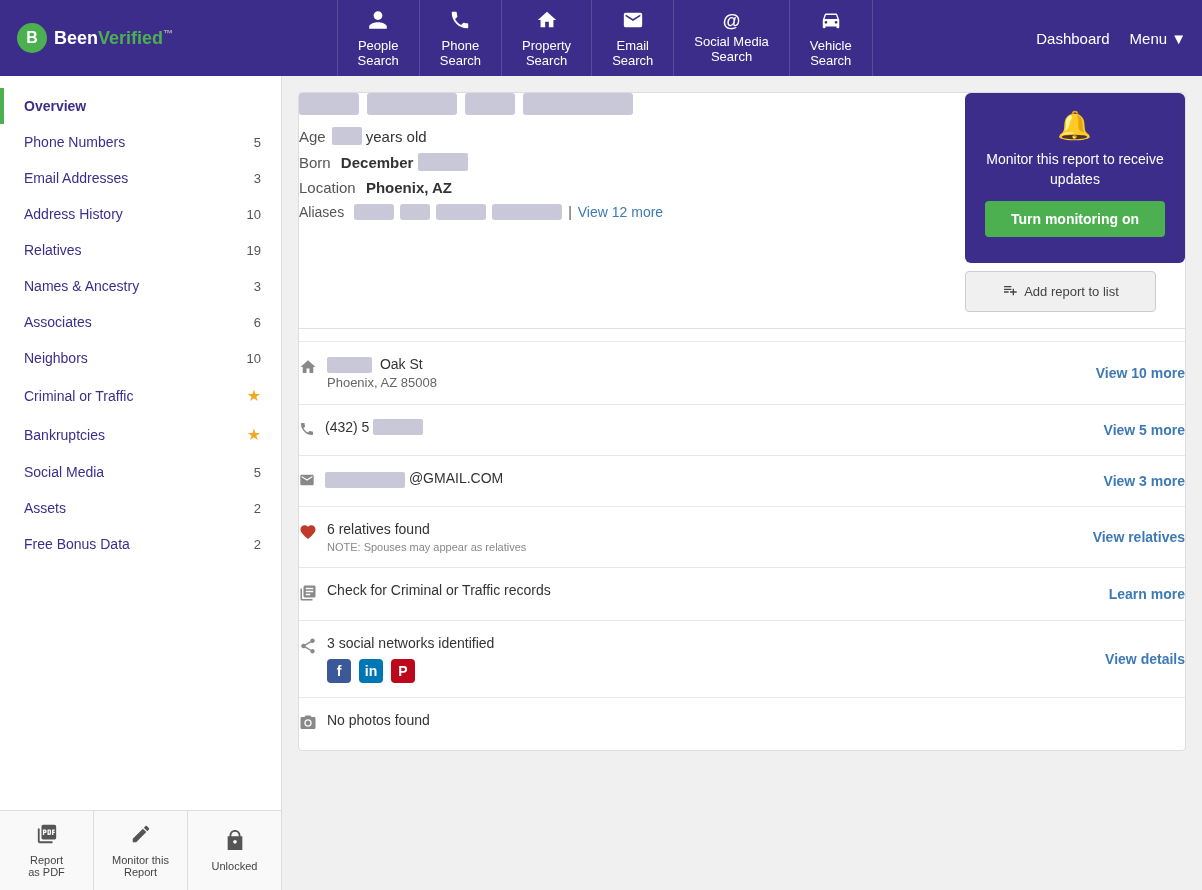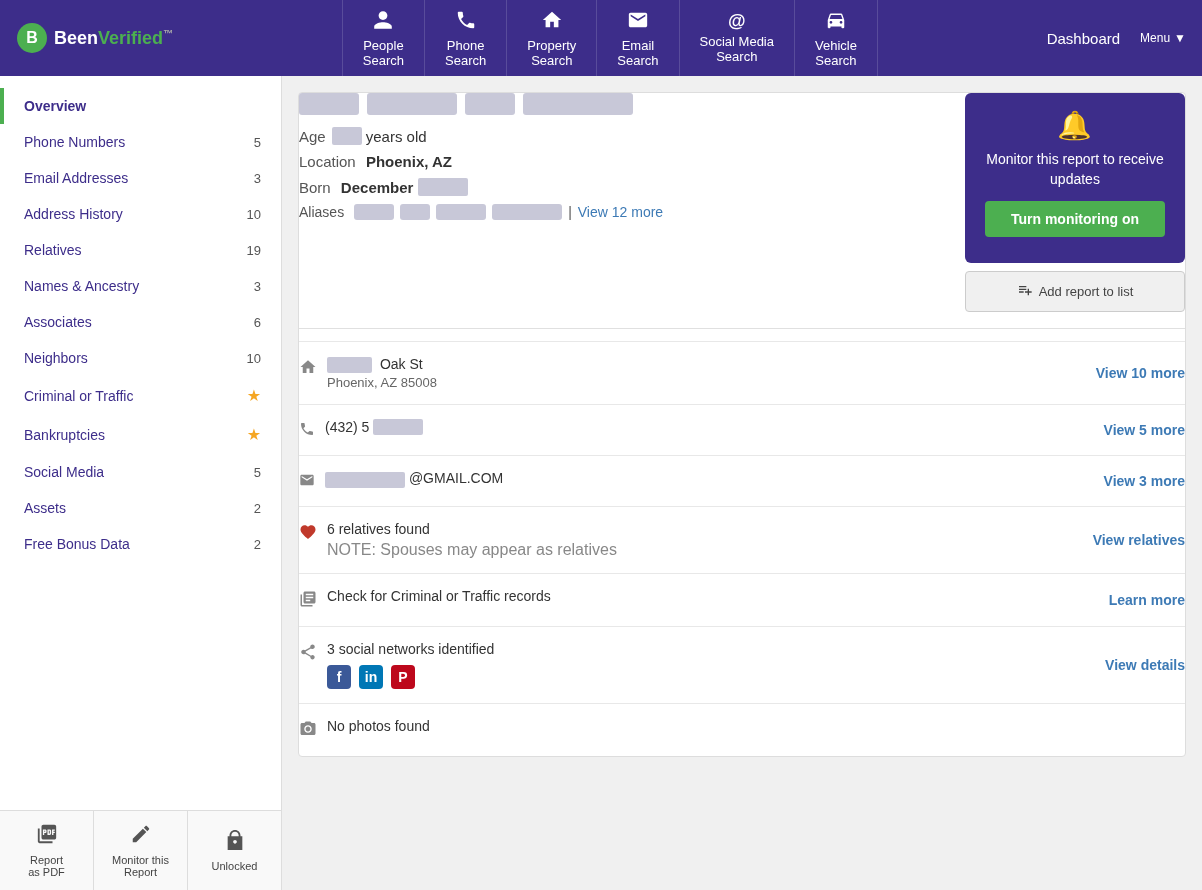--- a/index.html
+++ b/index.html
@@ -57,21 +57,21 @@
       font-size: 15px;
       flex-shrink: 0;
       margin-left: 20px;
     }
     .header-right .dashboard { cursor: pointer; }
     .menu-btn {
       display: flex;
       align-items: center;
       gap: 4px;
       cursor: pointer;
-      font-size: 12px;
+      font-size: 15px;
     }
 
     
     .page-body {
       display: flex;
       min-height: calc(890px - 76px);
     }
 
     
     .sidebar {
@@ -226,21 +226,21 @@
       border: 1px solid #ccc;
       border-radius: 4px;
       padding: 10px 14px;
       cursor: pointer;
       font-size: 13px;
       color: #444;
       display: flex;
       align-items: center;
       justify-content: center;
       gap: 6px;
-      width: 220px;
+      width: 191px;
       flex-shrink: 0;
       margin-left: 20px;
       margin-top: 8px;
     }
 
     .right-actions {
       display: flex;
       flex-direction: column;
       align-items: flex-start;
       flex-shrink: 0;
@@ -285,21 +285,21 @@
       display: flex;
       align-items: center;
       gap: 4px;
     }
     .phone-blur { width: 50px; height: 16px; background: #c8c8d8; border-radius: 2px; display: inline-block; }
 
     .email-blur { width: 80px; height: 16px; background: #c8c8d8; border-radius: 2px; display: inline-block; vertical-align: middle; }
 
     
     .relatives-section .note {
-      font-size: 16px;
+      font-size: 11px;
       color: #888;
       margin-top: 4px;
     }
 
     
     .criminal-icon { color: #888; }
 
     
     .social-icons { display: flex; gap: 8px; margin-top: 8px; }
     .social-icon {
@@ -500,28 +500,28 @@
             <div class="blur-block w110"></div>
           </div>
 
           <div class="info-row">
             <span class="label">Age</span>
             <span class="blur-inline"></span>
             <span>years old</span>
           </div>
 
           <div class="info-row">
-            <span class="label">Location</span>&nbsp;
-            <span class="value">Phoenix, AZ</span>
-          </div>
-
-          <div class="info-row">
             <span class="label">Born</span>&nbsp;
             <span class="value">December</span>&nbsp;
             <span class="blur-inline" style="width:50px;"></span>
+          </div>
+
+          <div class="info-row">
+            <span class="label">Location</span>&nbsp;
+            <span class="value">Phoenix, AZ</span>
           </div>
 
           <div class="aliases-row">
             <span class="label">Aliases</span>
             <div class="blur-block w40" style="height:16px;"></div>
             <div class="blur-block w30" style="height:16px;"></div>
             <div class="blur-block w50" style="height:16px;"></div>
             <div class="blur-block w70" style="height:16px;"></div>
             <span>|</span>
             <a href="#">View 12 more</a>

